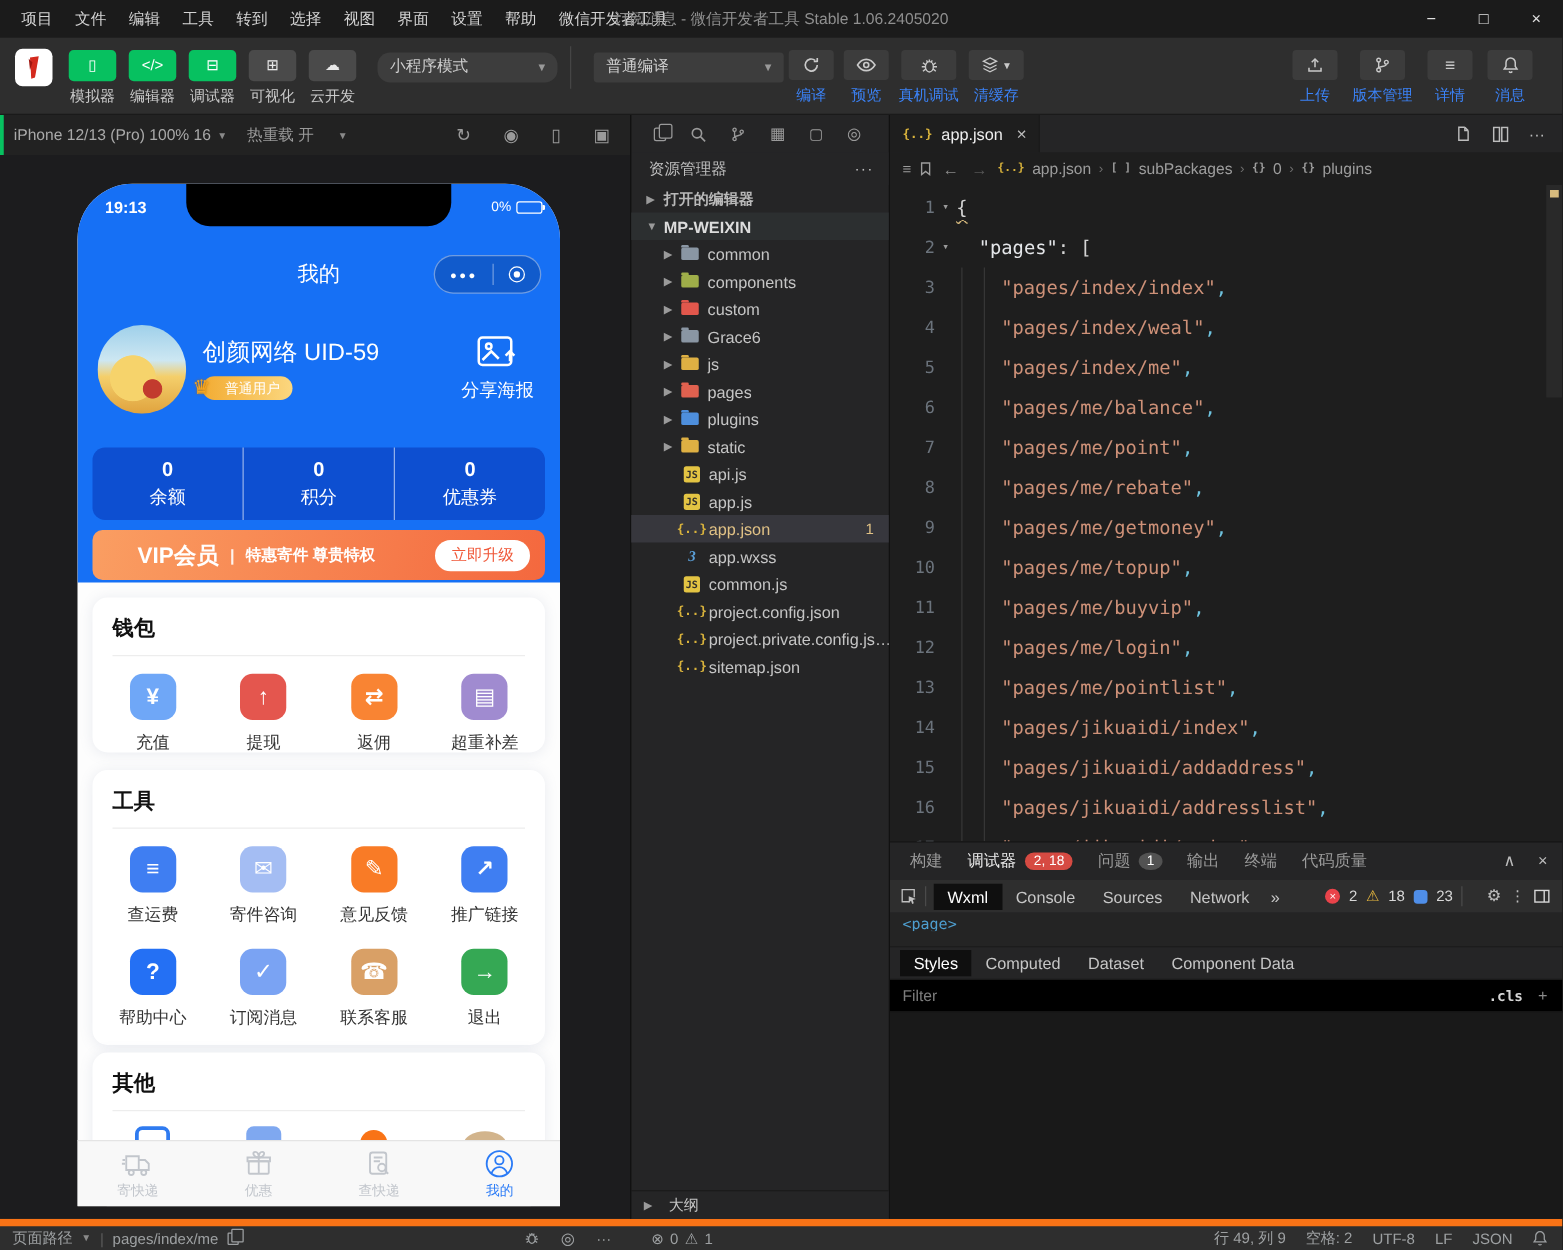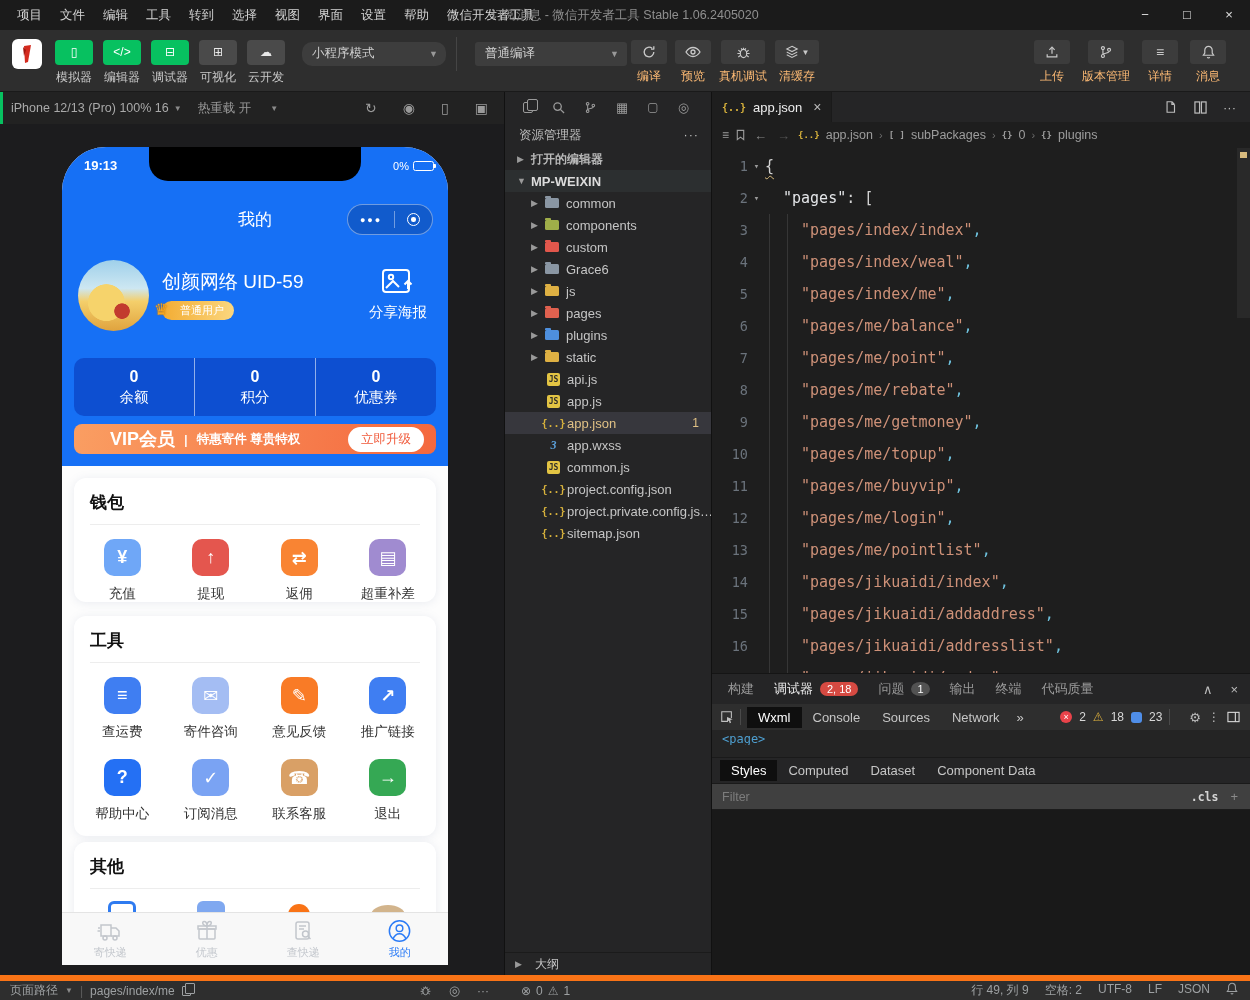--- a/index.html
+++ b/index.html
@@ -24,21 +24,21 @@
   .tb-pic{width:38px;height:25px;border-radius:4px;background:#4a4a4a;color:#e8e8e8;display:flex;align-items:center;justify-content:center;font-size:12px;}
   .tb-panel .on{background:#07c160;color:#fff;}
   .tb-plabel{font-size:12px;color:#c9c9c9;margin-top:4px;}
   .tb-select{height:24px;background:#3d3d3d;border-radius:3px;color:#cfcfcf;font-size:12.5px;display:flex;align-items:center;padding:0 8px 0 10px;margin:0 0 14px 12px;}
   .tb-select .caret{margin-left:auto;color:#999;font-size:9px;padding-left:8px;}
   .sel-mode{width:144px;border-radius:10px;}
   .sel-compile{width:152px;}
   .tb-vsep{width:1px;height:34px;background:#454545;margin:0 6px 14px 10px;}
   .tb-act{display:flex;flex-direction:column;align-items:center;margin:4px 4px 0 4px;}
   .tb-aic{width:36px;height:24px;border-radius:3px;background:#3c3c3c;color:#c9c9c9;display:flex;align-items:center;justify-content:center;font-size:14px;}
-  .tb-alabel{font-size:12px;color:#fdba74;margin-top:4px;white-space:nowrap;}
+  .tb-alabel{font-size:12px;color:#3b82f6;margin-top:4px;white-space:nowrap;}
   .tb-right{margin-left:auto;display:flex;padding-right:18px;}
   .tb-right .tb-act{margin:4px 6px 0 6px;}
 
   
   .main{display:flex;height:883px;}
 
   
   .sim{width:505px;background:#1c1c1e;position:relative;border-right:1px solid #111;}
   .sim-head{height:32px;display:flex;align-items:center;color:#9a9a9a;font-size:12.5px;border-left:3px solid #07c160;background:#222;}
   .sim-dev{padding:0 6px 0 8px;display:flex;align-items:center;gap:5px;color:#a9a9a9;}
@@ -70,21 +70,21 @@
   .p-share{position:absolute;right:18px;top:120px;width:64px;text-align:center;color:#fff;}
   .p-share svg{margin:0 auto;}
   .p-share-label{font-size:14.5px;margin-top:6px;white-space:nowrap;}
 
   .stats{position:absolute;left:12px;top:211px;width:362px;height:58px;background:#0d4fd1;border-radius:10px;display:flex;}
   .stat{flex:1;display:flex;flex-direction:column;align-items:center;justify-content:center;color:#fff;}
   .stat + .stat{border-left:1px solid rgba(255,255,255,.55);}
   .stat-v{font-size:16px;font-weight:bold;line-height:1.2;}
   .stat-l{font-size:14.5px;margin-top:1px;}
 
-  .vip{position:absolute;left:12px;top:277px;width:362px;height:30px;border-radius:8px;background:linear-gradient(100deg,#fa9e62,#f4683e);display:flex;align-items:center;padding:0 12px 0 36px;color:#fff;}
+  .vip{position:absolute;left:12px;top:277px;width:362px;height:40px;border-radius:8px;background:linear-gradient(100deg,#fa9e62,#f4683e);display:flex;align-items:center;padding:0 12px 0 36px;color:#fff;}
   .vip-t{font-size:18px;font-weight:bold;}
   .vip-sep{margin:0 9px;font-weight:bold;opacity:.9;}
   .vip-s{font-size:12.5px;font-weight:bold;}
   .vip-btn{margin-left:auto;background:#fff;color:#f0593a;font-size:12.5px;border-radius:13px;padding:4px 13px;}
 
   .p-card{position:absolute;left:12px;width:362px;background:#fff;border-radius:12px;box-shadow:0 1px 10px rgba(110,130,160,.14);}
   .pc-title{padding:13px 16px 0;font-size:17px;font-weight:bold;color:#111;}
   .pc-div{height:1px;background:#ededed;margin:10px 16px 0;}
   .pc-grid{display:grid;grid-template-columns:repeat(4,1fr);row-gap:18px;padding:14px 4px 12px;}
   .pg-item{display:flex;flex-direction:column;align-items:center;}
@@ -178,34 +178,34 @@
   .dt-more{color:#c6c6c6;margin-left:6px;}
   .dbg-counts{margin-left:auto;display:flex;align-items:center;gap:7px;padding-right:10px;color:#d8d8d8;font-size:12px;}
   .cnt-err{width:12px;height:12px;border-radius:50%;background:#e9434a;color:#fff;font-size:9px;line-height:12px;text-align:center;}
   .cnt-warn{color:#e5b63e;font-size:12px;}
   .cnt-info{width:11px;height:11px;border-radius:3px;background:#4f8ee8;}
   .dbg-gear{color:#bdbdbd;font-size:13px;margin-left:6px;}
   .dbg-dots{color:#bdbdbd;}
   .dom-strip{height:15px;overflow:hidden;background:#242424;padding-left:10px;color:#4e9fd0;font:12px "DejaVu Sans Mono",monospace;line-height:19px;}
   .dom-gap{height:13px;background:#242424;border-bottom:1px solid #1a1a1a;}
   .style-tabs{height:26px;display:flex;align-items:center;padding-left:8px;background:#252526;border-bottom:1px solid #1a1a1a;}
-  .filter-row{height:26px;background:#404040;display:flex;align-items:center;padding:0 12px 0 10px;border-bottom:1px solid #1c1c1c;}
+  .filter-row{height:26px;background:#000000;display:flex;align-items:center;padding:0 12px 0 10px;border-bottom:1px solid #1c1c1c;}
   .filter-input{flex:1;background:transparent;border:none;outline:none;color:#bbb;font-size:12.5px;}
   .filter-input::placeholder{color:#7d7d7d;}
   .cls-btn{color:#d4d4d4;font:bold 11.5px "DejaVu Sans Mono",monospace;}
   .plus-btn{color:#8a8a8a;font-size:13px;margin-left:12px;}
   .dbg-body{flex:1;background:#191919;}
 
   
   .statusbar{height:25px;background:#2e2e2e;border-top:6px solid #f97316;display:flex;align-items:center;color:#9da0a2;font-size:12px;}
   .sb-left{width:505px;display:flex;align-items:center;gap:7px;padding-left:10px;}
   .sb-sep{color:#5c5c5c;}
   .sb-left-icons{margin-left:auto;display:flex;align-items:center;gap:17px;padding-right:16px;color:#9da0a2;}
   .sb-mid{width:207px;display:flex;align-items:center;gap:5px;padding-left:16px;}
-  .sb-right{flex:1;display:flex;justify-content:flex-end;align-items:flex-start;gap:16px;padding-right:12px;}
+  .sb-right{flex:1;display:flex;justify-content:flex-end;align-items:center;gap:16px;padding-right:12px;}
   .sb-copy{width:9px;height:10px;border:1px solid #9da0a2;border-radius:1px;position:relative;display:inline-block;}
   .sb-copy::after{content:'';position:absolute;left:2.5px;top:-3.5px;width:8px;height:9px;border:1px solid #9da0a2;border-radius:1px;background:#2e2e2e;}
 </style>
 </head>
 <body>
 
 <div class="titlebar">
   <div class="menus">
 
   <span class="menu-item">项目</span>

